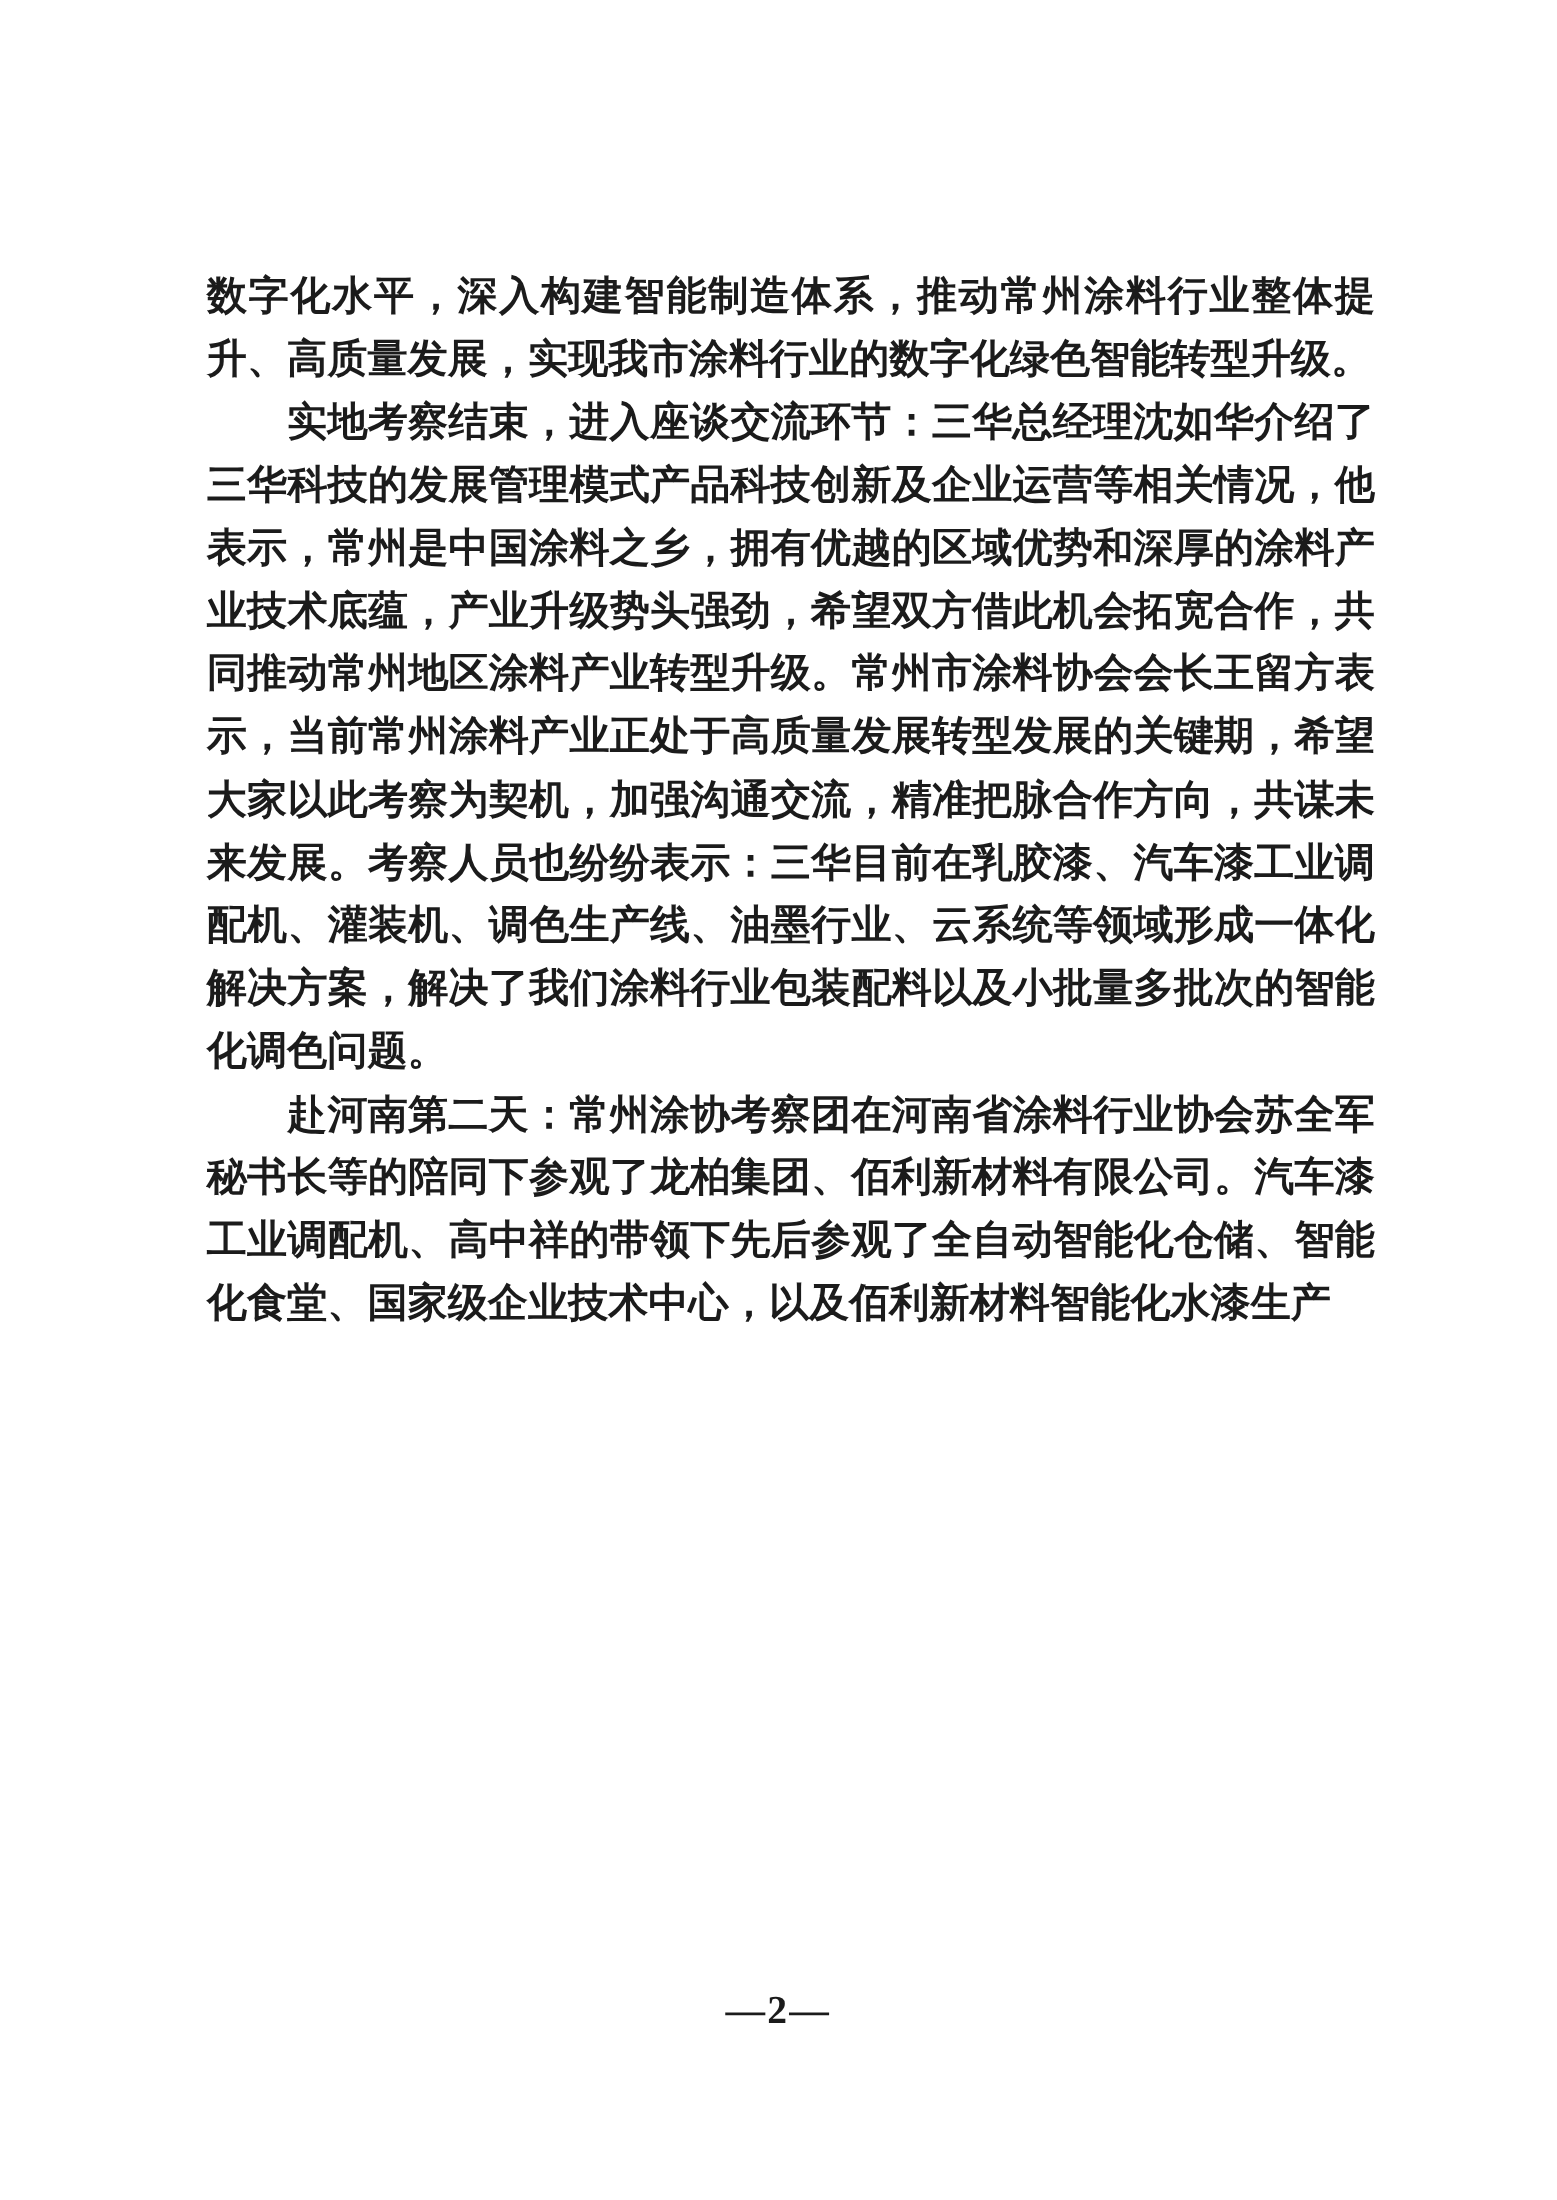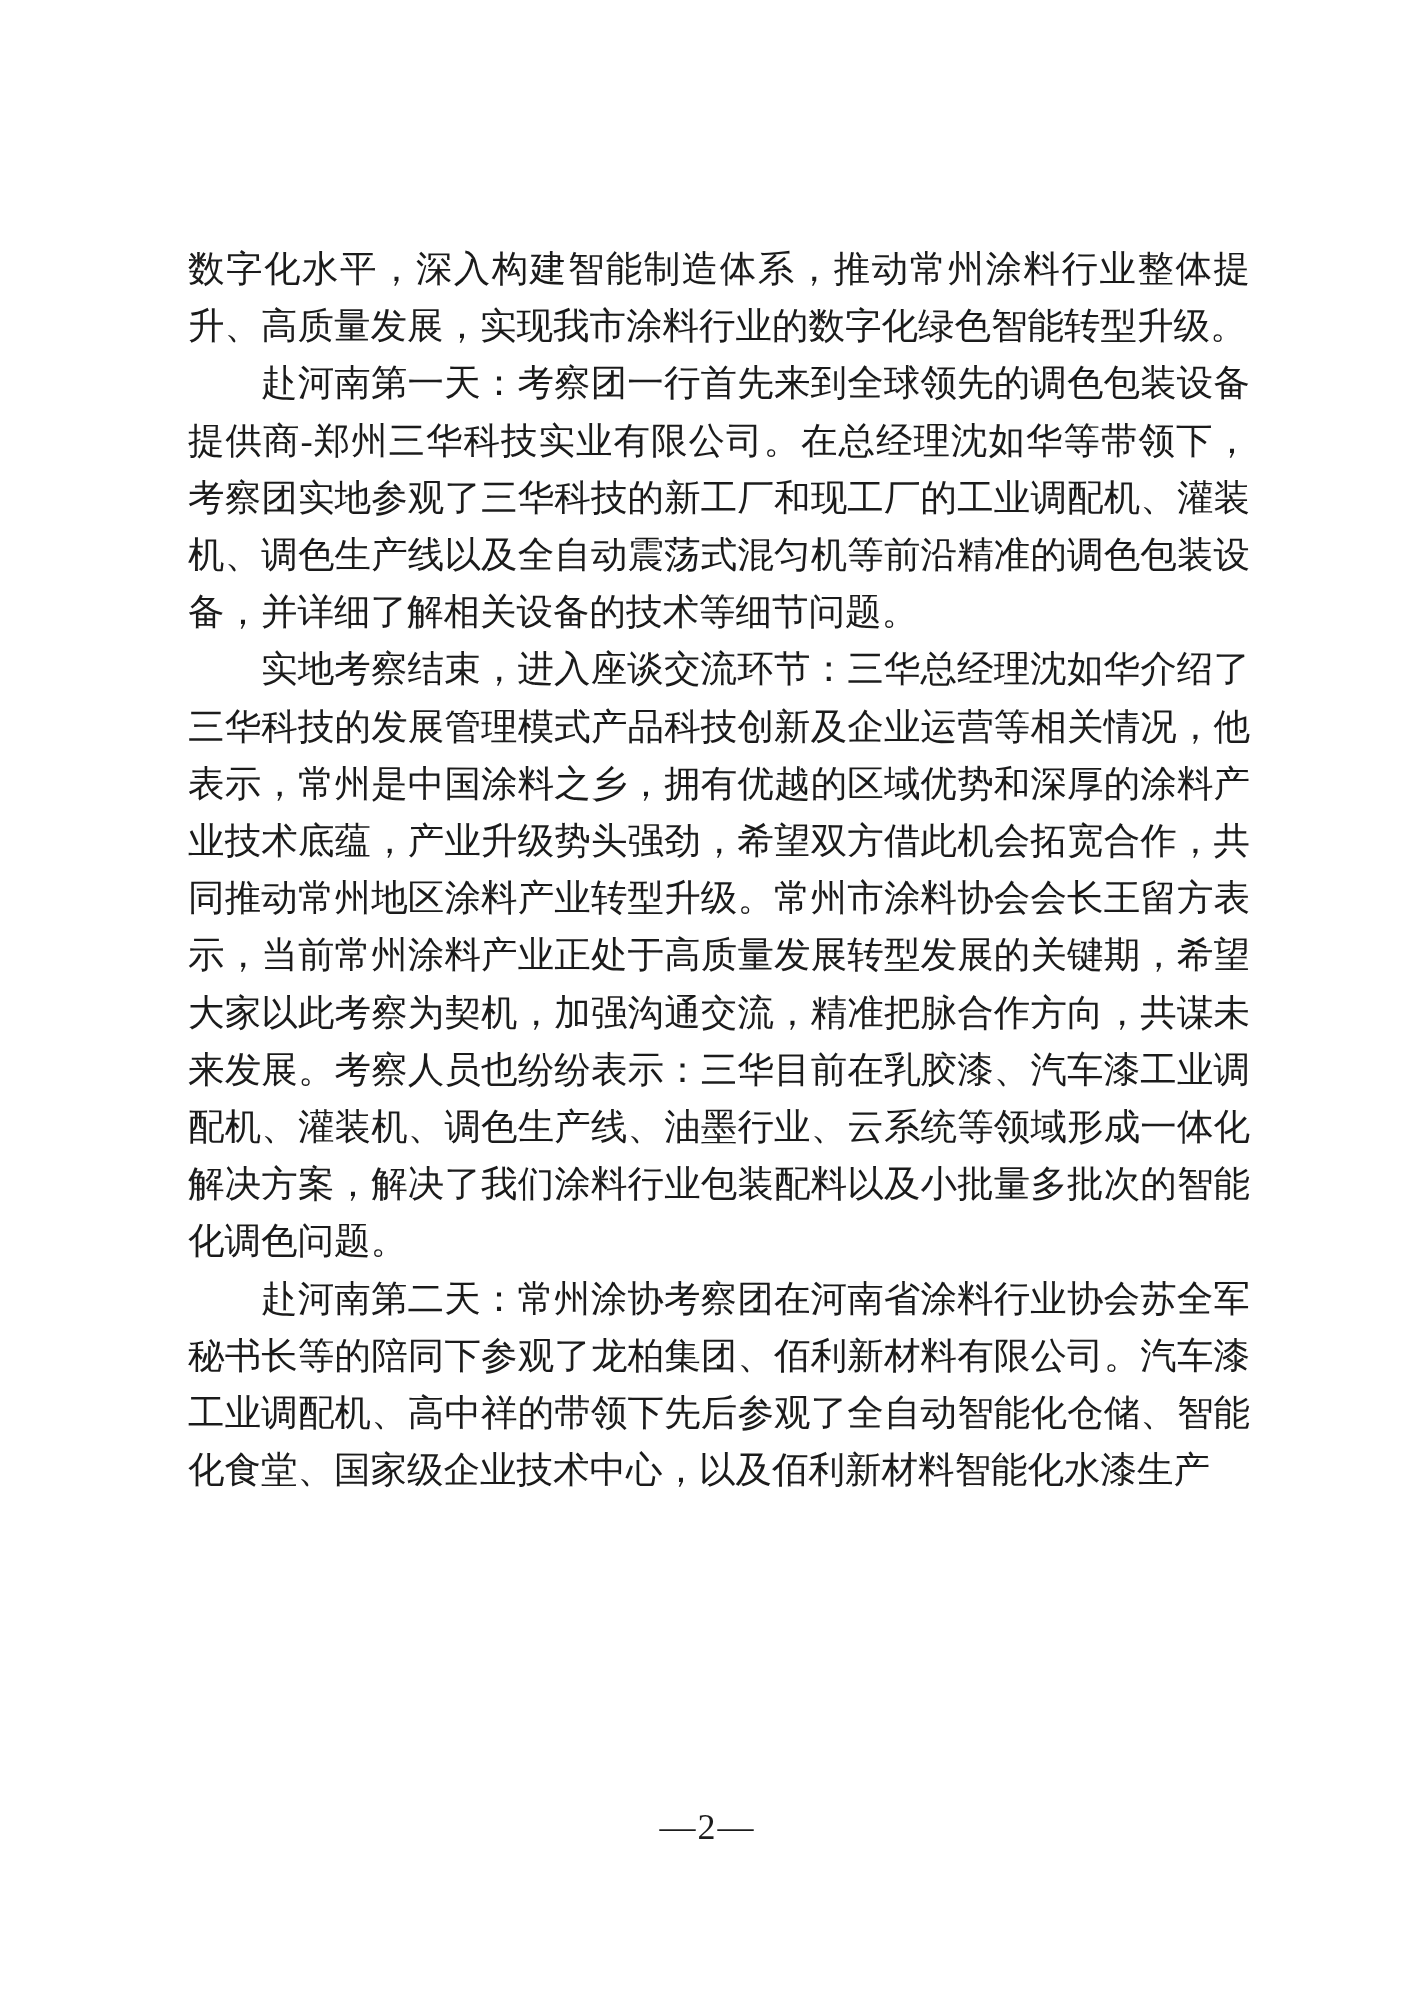--- a/index.html
+++ b/index.html
@@ -7,20 +7,21 @@
     padding: 0;
     background: #ffffff;
   }
   .page {
     position: relative;
     width: 1415px;
     height: 2000px;
     background: #ffffff;
     overflow: hidden;
     font-family: "Liberation Serif", "DejaVu Serif", serif;
+    font-weight: bold;
   }
   .doc {
     position: absolute;
     left: 188px;
     top: 240px;
     width: 1062px;
     font-size: 36.5px;
     line-height: 57.2px;
     color: #1b1b1b;
     text-align: justify;
@@ -43,18 +44,17 @@
     letter-spacing: 2px;
     color: #1b1b1b;
   }
 </style>
 </head>
 <body>
 
 <div class="page" style="background: rgb(255, 255, 255);">
   <main class="doc" style="color: rgb(27, 27, 27);">
       <p>数字化水平，深入构建智能制造体系，推动常州涂料行业整体提升、高质量发展，实现我市涂料行业的数字化绿色智能转型升级。</p>
-      <p class="indent">赴河南第一天：考察团一行首先来到全球领先的调色包装设备提供商-郑州三华科技实业有限公司。在总经理沈如华等带领下，考察团实地参观了三华科技的新工厂和现工厂的工业调配机、灌装机、调色生产线以及全自动震荡式混匀机等前沿精准的调色包装设备，并详细了解相关设备的技术等细节问题。</p>
       <p class="indent">实地考察结束，进入座谈交流环节：三华总经理沈如华介绍了三华科技的发展管理模式产品科技创新及企业运营等相关情况，他表示，常州是中国涂料之乡，拥有优越的区域优势和深厚的涂料产业技术底蕴，产业升级势头强劲，希望双方借此机会拓宽合作，共同推动常州地区涂料产业转型升级。常州市涂料协会会长王留方表示，当前常州涂料产业正处于高质量发展转型发展的关键期，希望大家以此考察为契机，加强沟通交流，精准把脉合作方向，共谋未来发展。考察人员也纷纷表示：三华目前在乳胶漆、汽车漆工业调配机、灌装机、调色生产线、油墨行业、云系统等领域形成一体化解决方案，解决了我们涂料行业包装配料以及小批量多批次的智能化调色问题。</p>
       <p class="indent">赴河南第二天：常州涂协考察团在河南省涂料行业协会苏全军秘书长等的陪同下参观了龙柏集团、佰利新材料有限公司。汽车漆工业调配机、高中祥的带领下先后参观了全自动智能化仓储、智能化食堂、国家级企业技术中心，以及佰利新材料智能化水漆生产</p>
     </main>
   <footer class="page-num" style="color: rgb(27, 27, 27);">—2—</footer>
 </div>
 
 </body></html>

